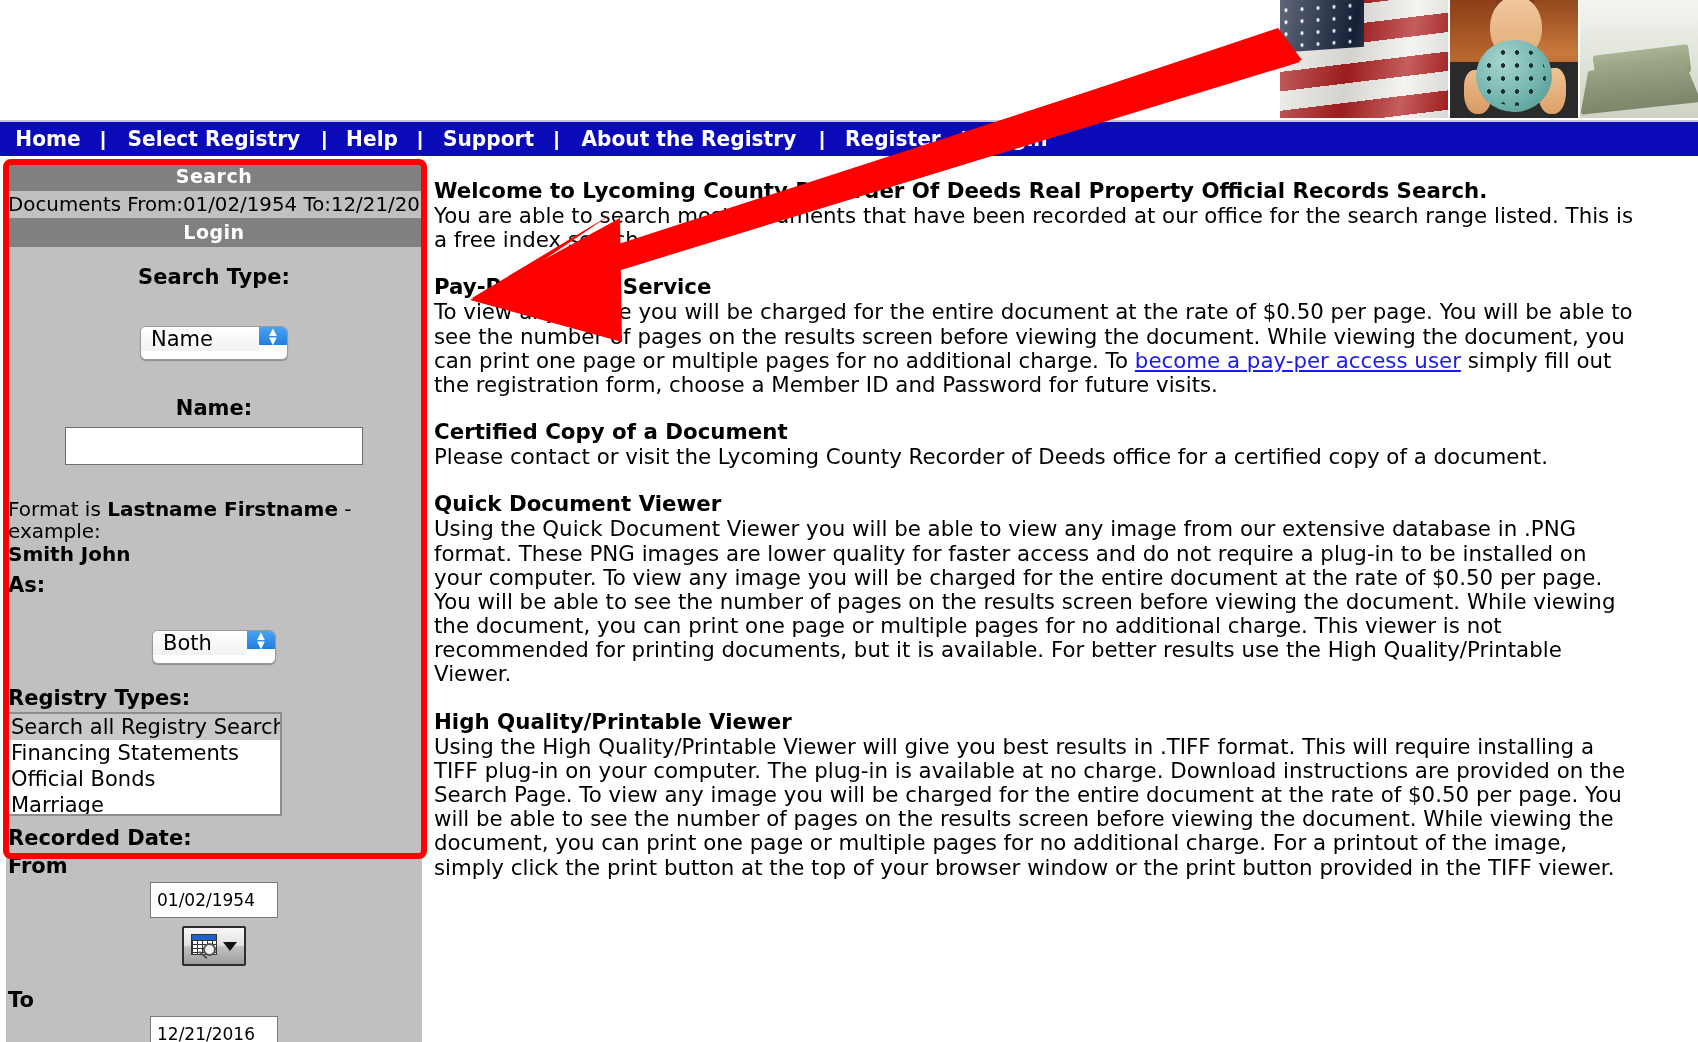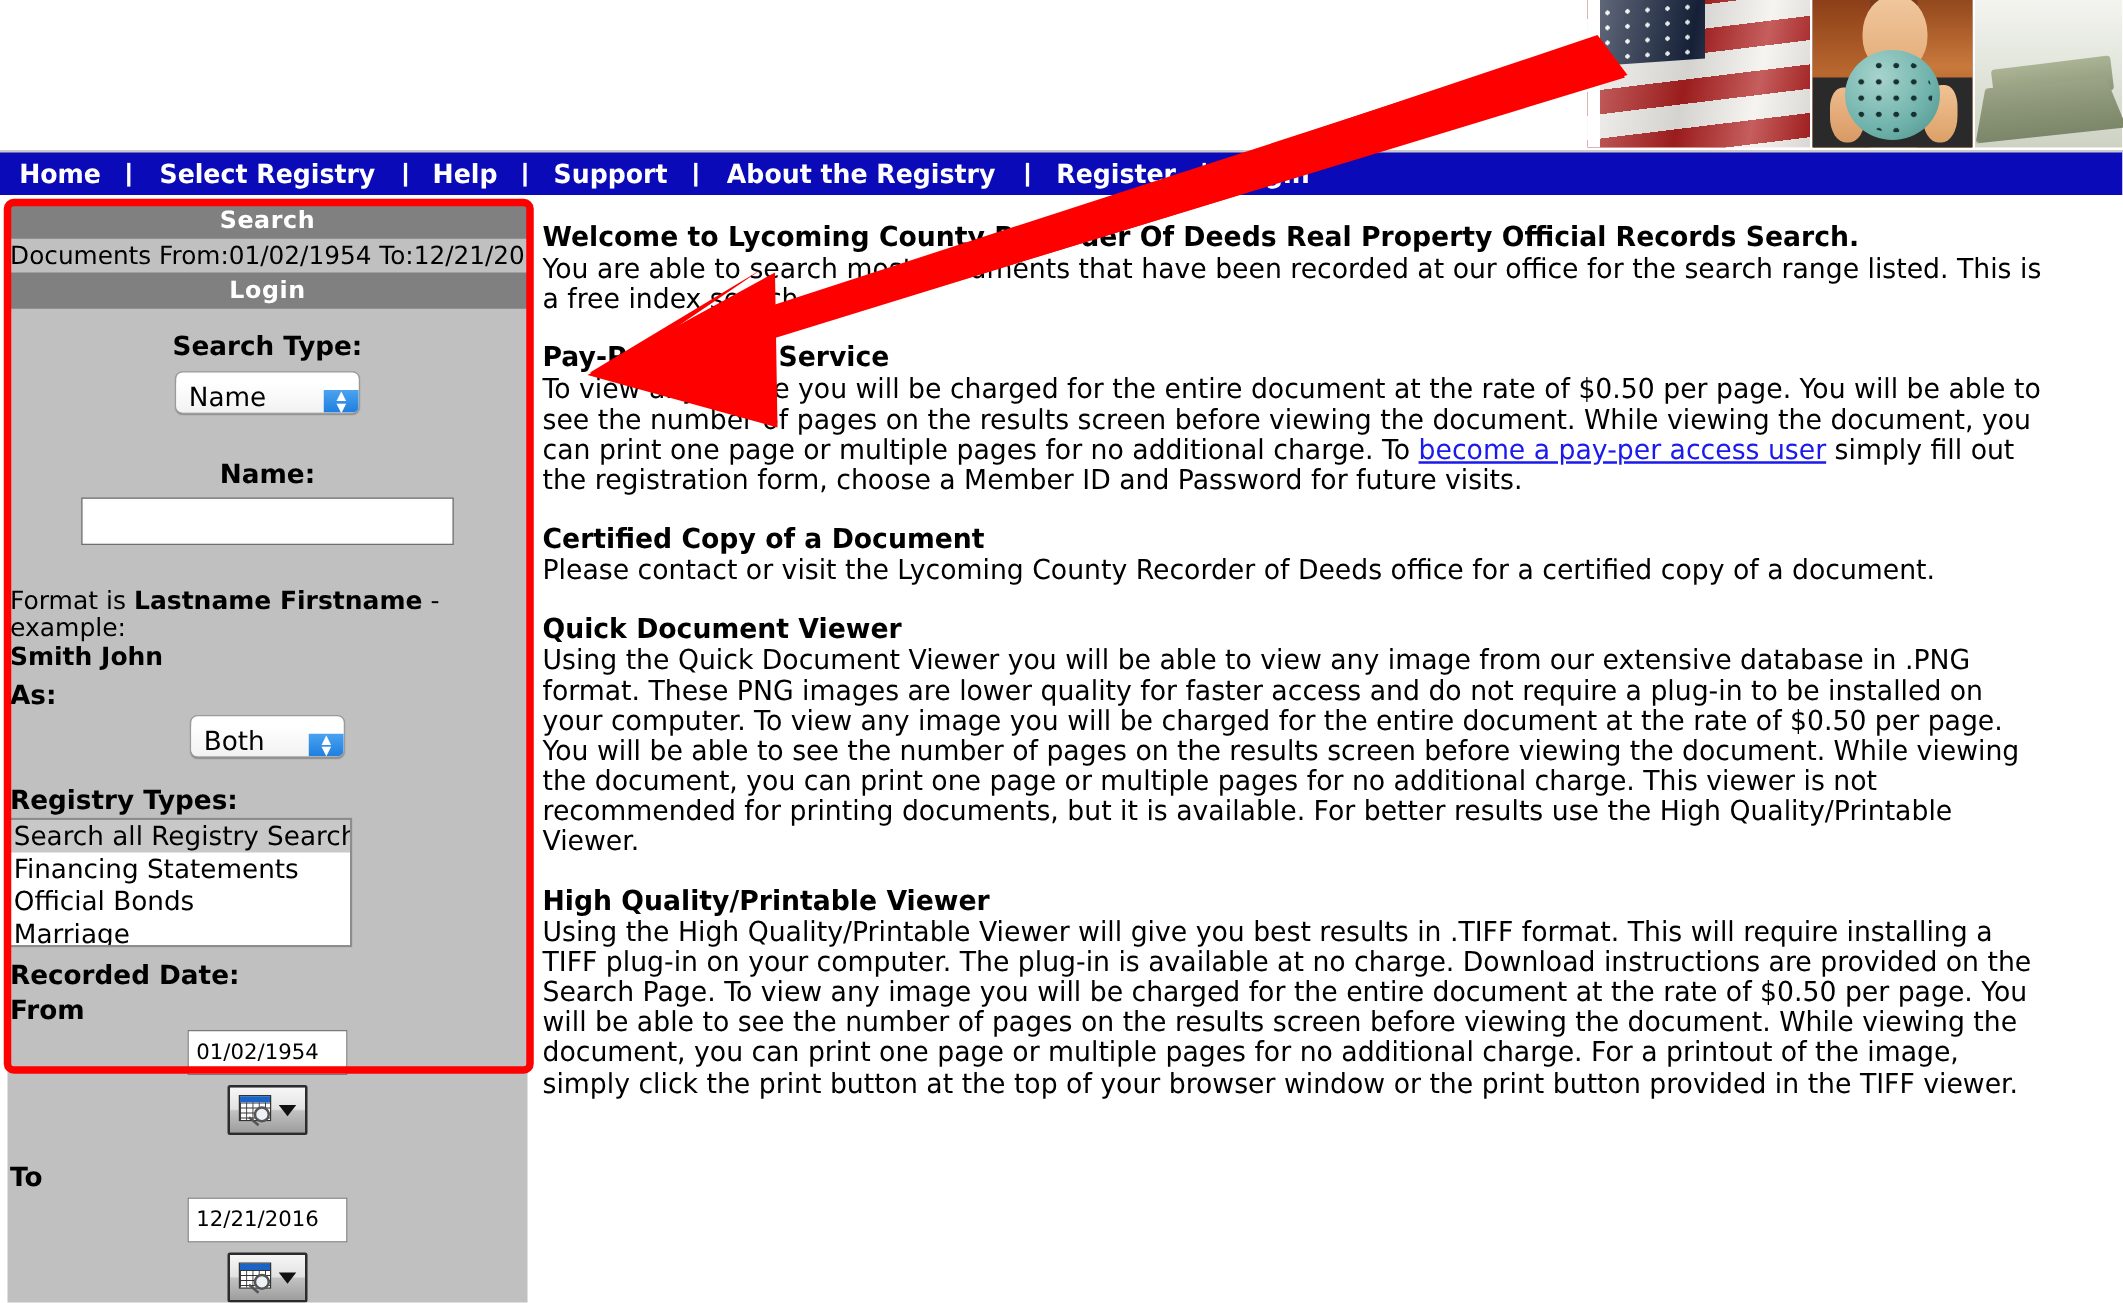--- a/index.html
+++ b/index.html
@@ -224,27 +224,28 @@
     font-size: 20px;
     color: #000;
     line-height: 1.12;
     margin-top: 14px;
   }
   .sb-text b { font-weight: bold; }
 
   
   .macselect {
     display: inline-flex;
-    align-items: flex-end;
+    align-items: flex-start;
     height: 34px;
     border-radius: 6px;
     background: #ffffff;
     border: 1px solid #9a9a9a;
     box-shadow: 0 1px 1px rgba(0,0,0,.28);
     overflow: hidden;
+    margin-top: 29px;
   }
   .macselect .val {
     display:flex; align-items:center;
     padding: 0 10px;
     font-family: "DejaVu Sans", sans-serif;
     font-size: 21px;
     color: #000;
     background: linear-gradient(180deg,#ffffff,#f2f2f2);
     min-width: 60px;
   }

